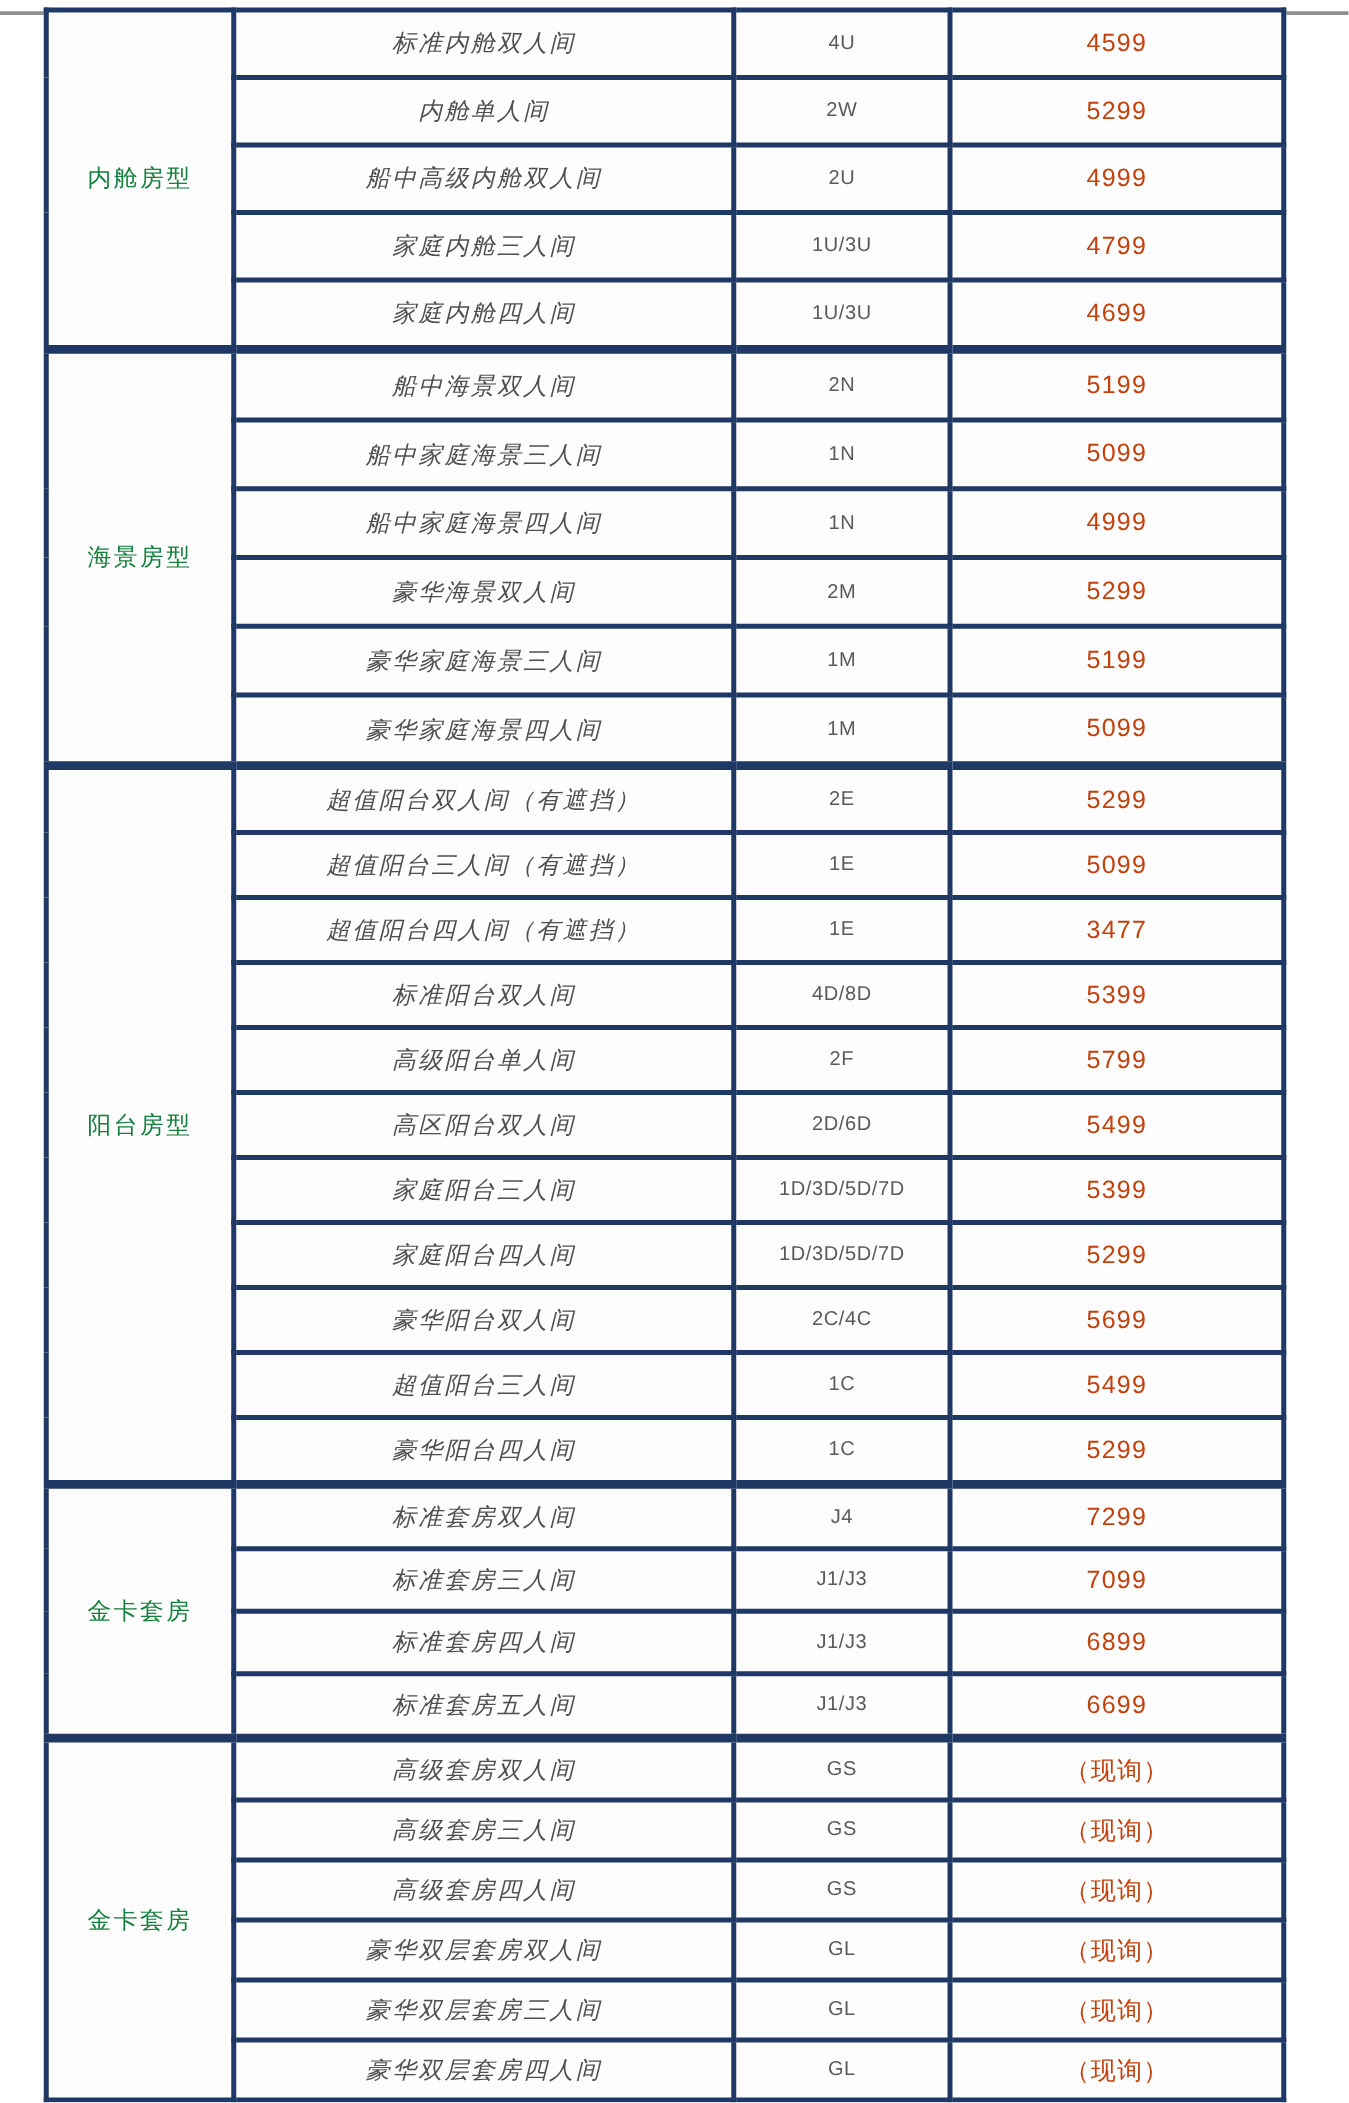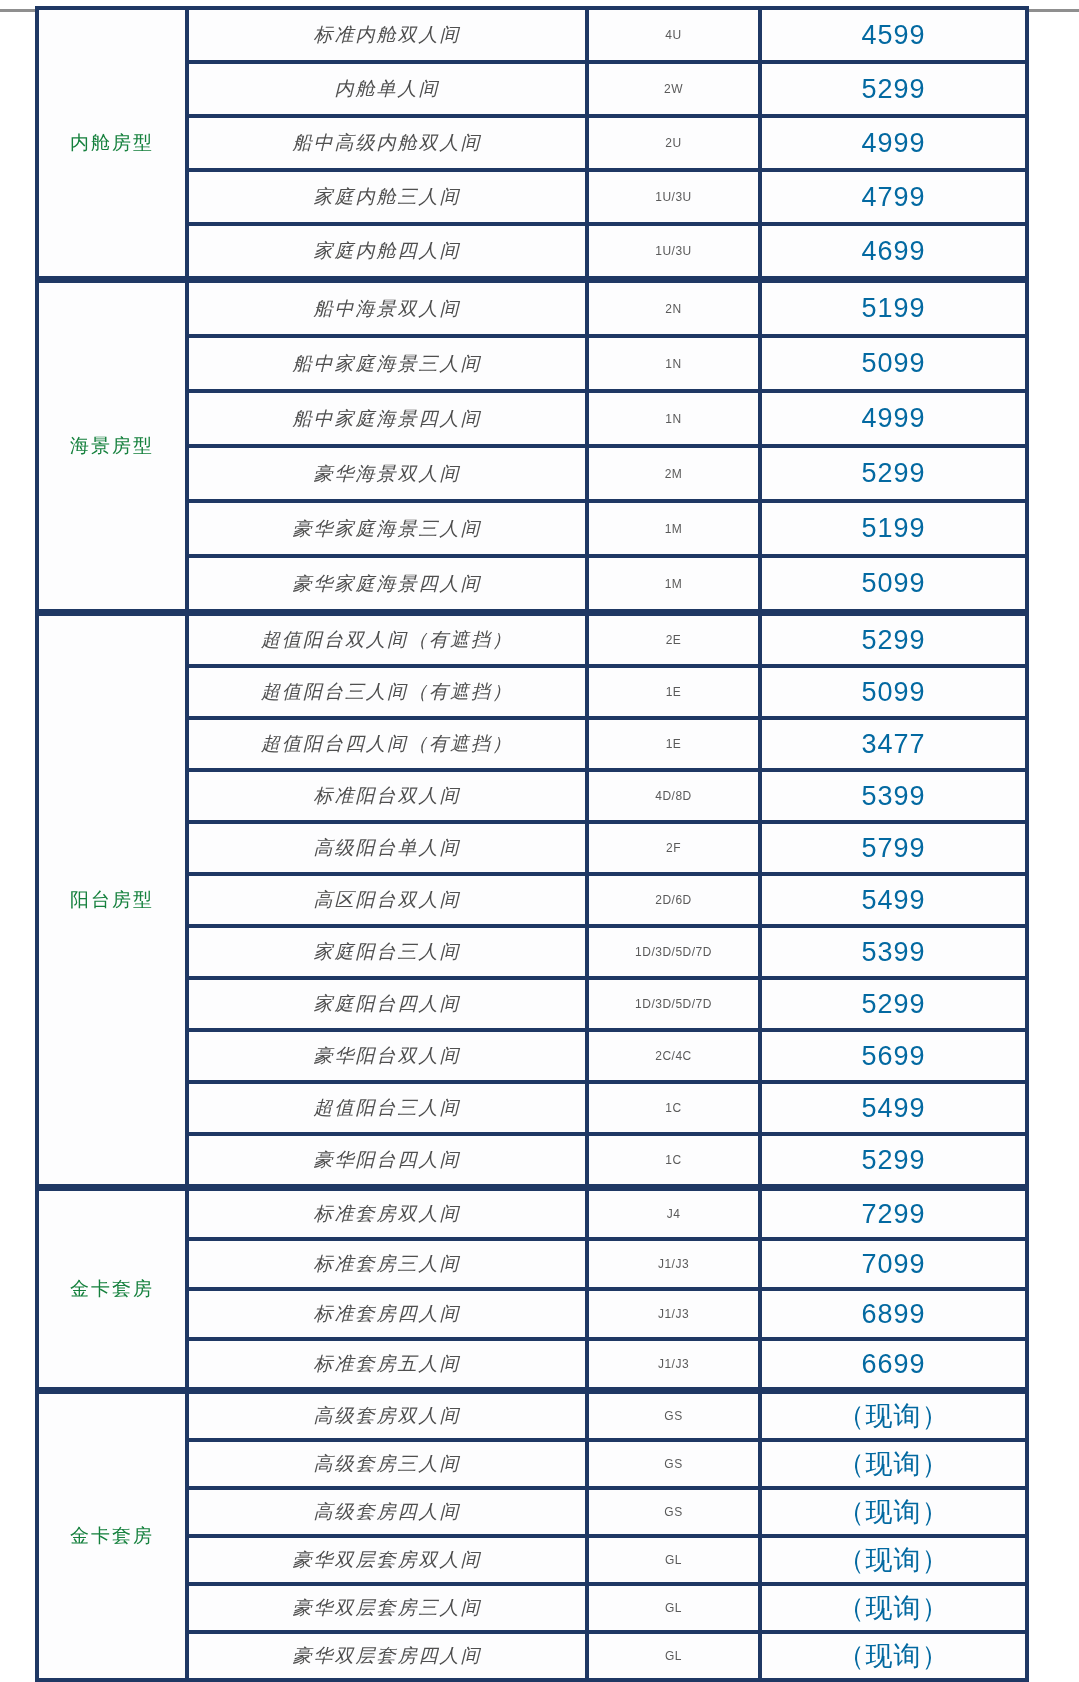--- a/index.html
+++ b/index.html
@@ -56,27 +56,27 @@
     color: #15803d;
     letter-spacing: 2px;
   }
   td.name {
     font-size: 19px;
     color: #4f4f4f;
     letter-spacing: 2px;
     font-style: italic;
   }
   td.code {
-    font-size: 12px;
+    font-size: 16px;
     color: #5a5a5a;
     letter-spacing: 0.5px;
   }
   td.price {
-    font-size: 27px;
-    color: #0369a1;
+    font-size: 20px;
+    color: #c2410c;
     letter-spacing: 1px;
   }
   .colw-cat   { width: 150px; }
   .colw-name  { width: 400px; }
   .colw-code  { width: 173px; }
   .colw-price { width: 267px; }
 </style>
 </head>
 <body>
 

